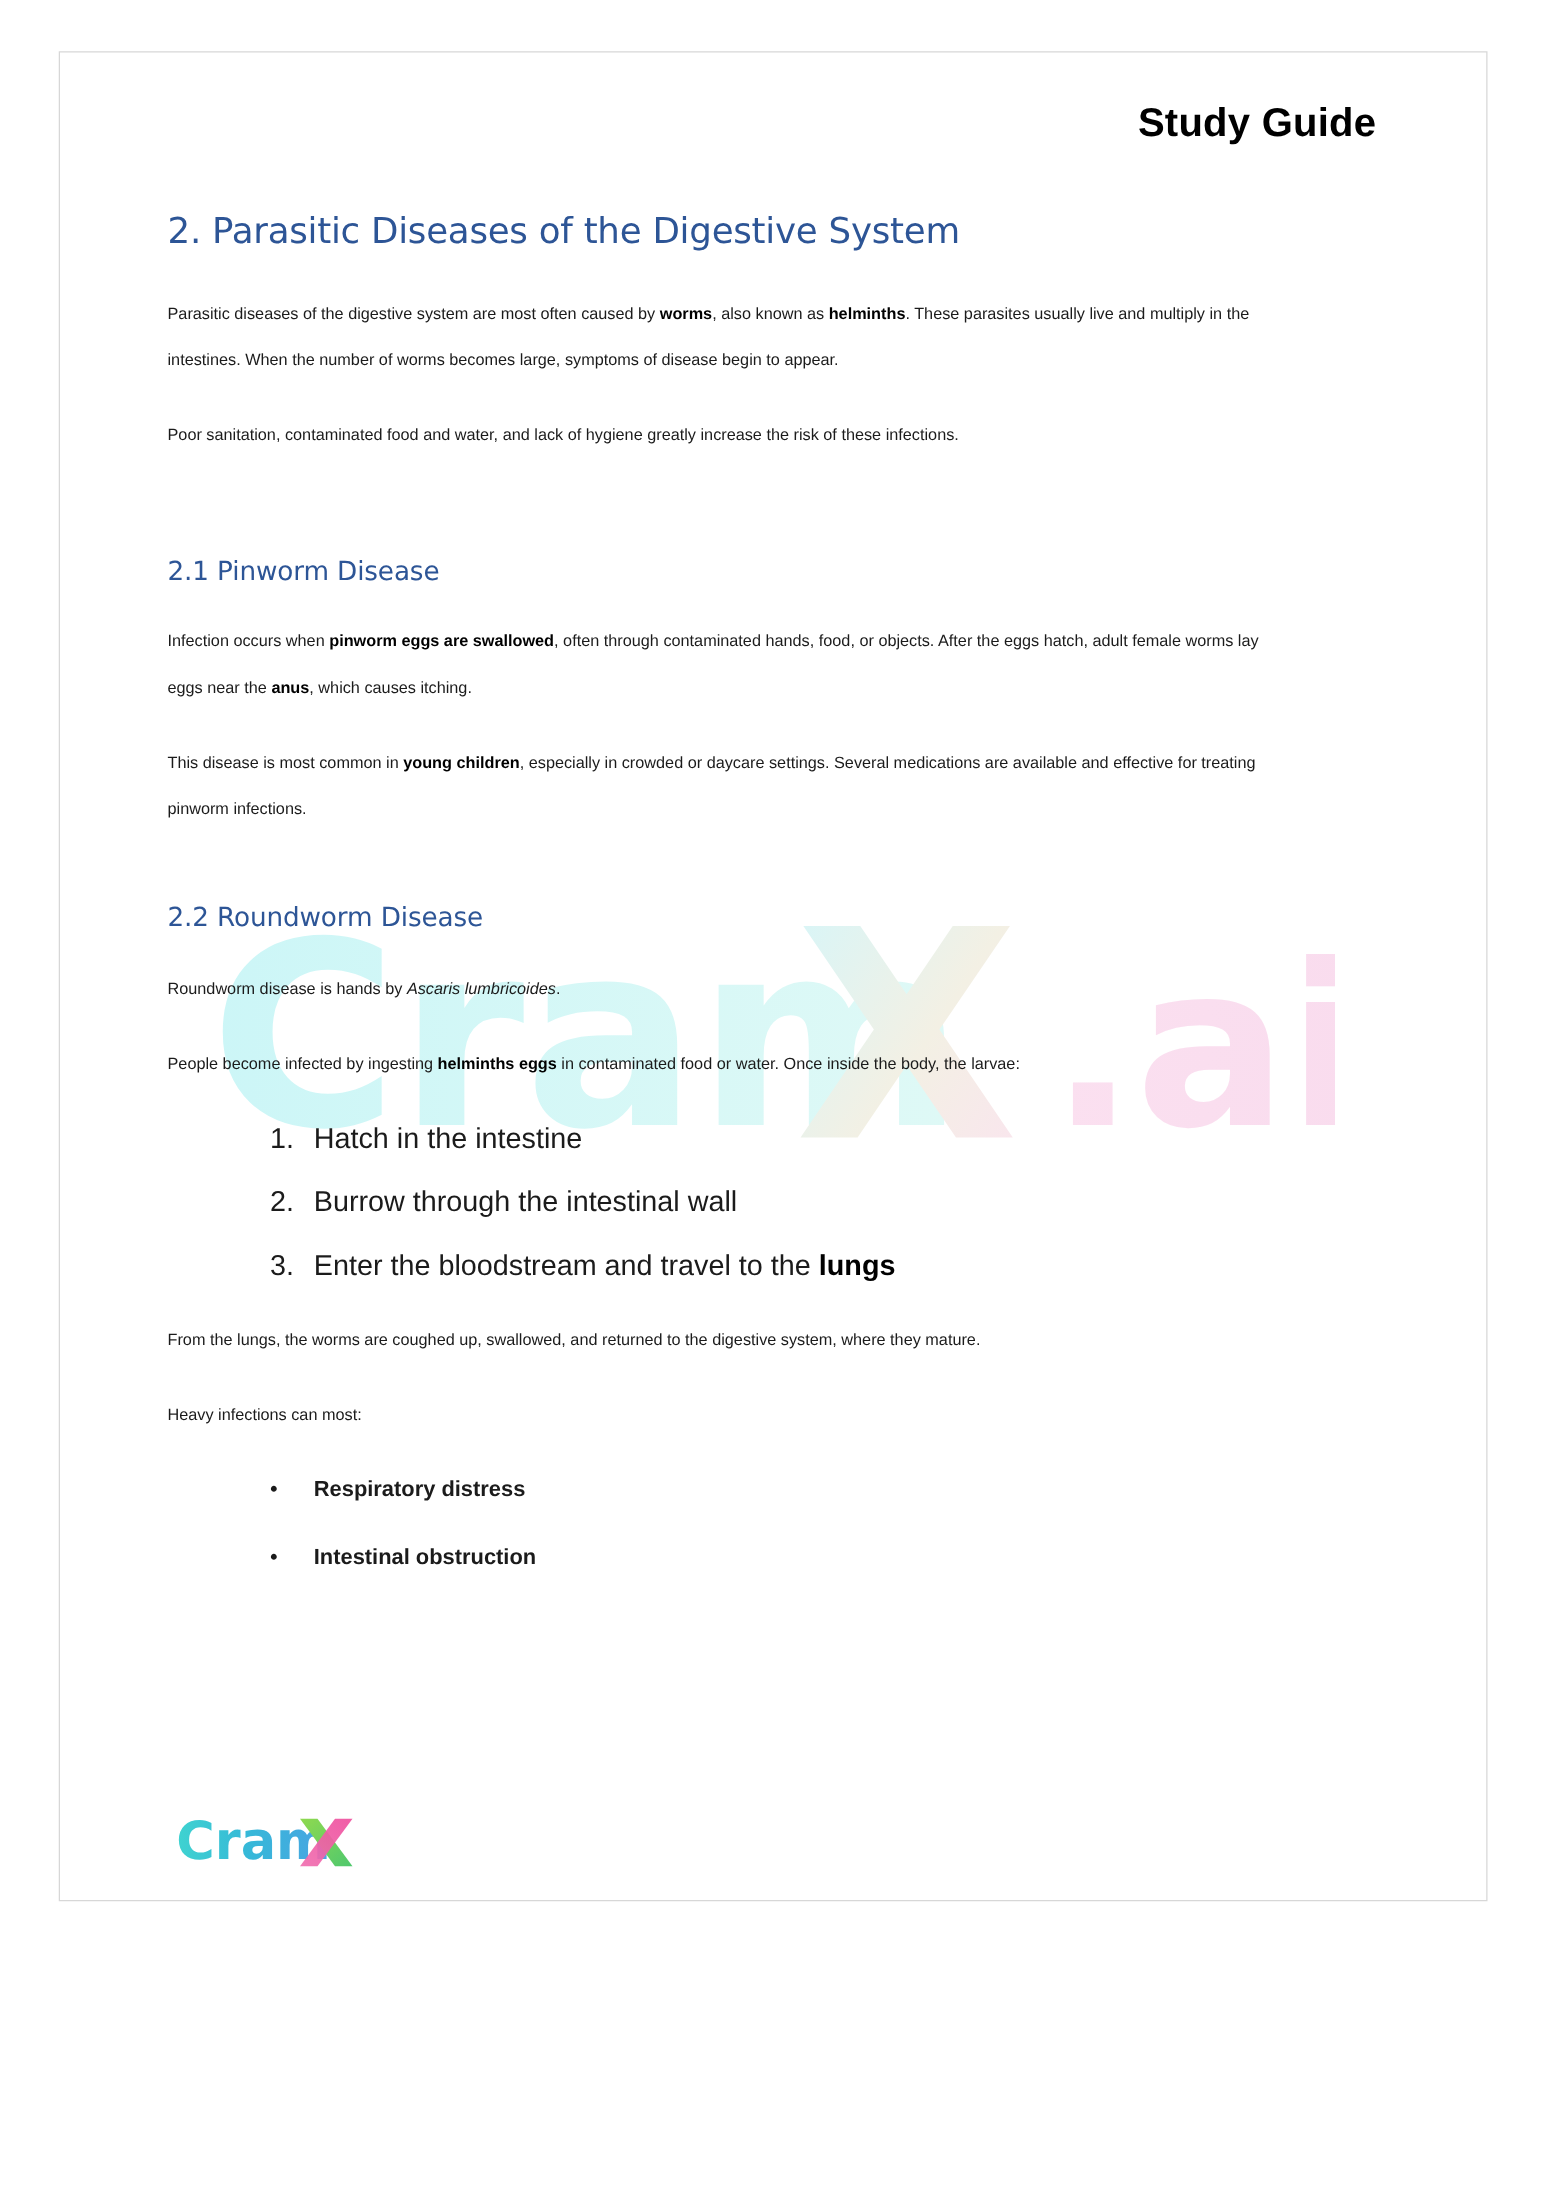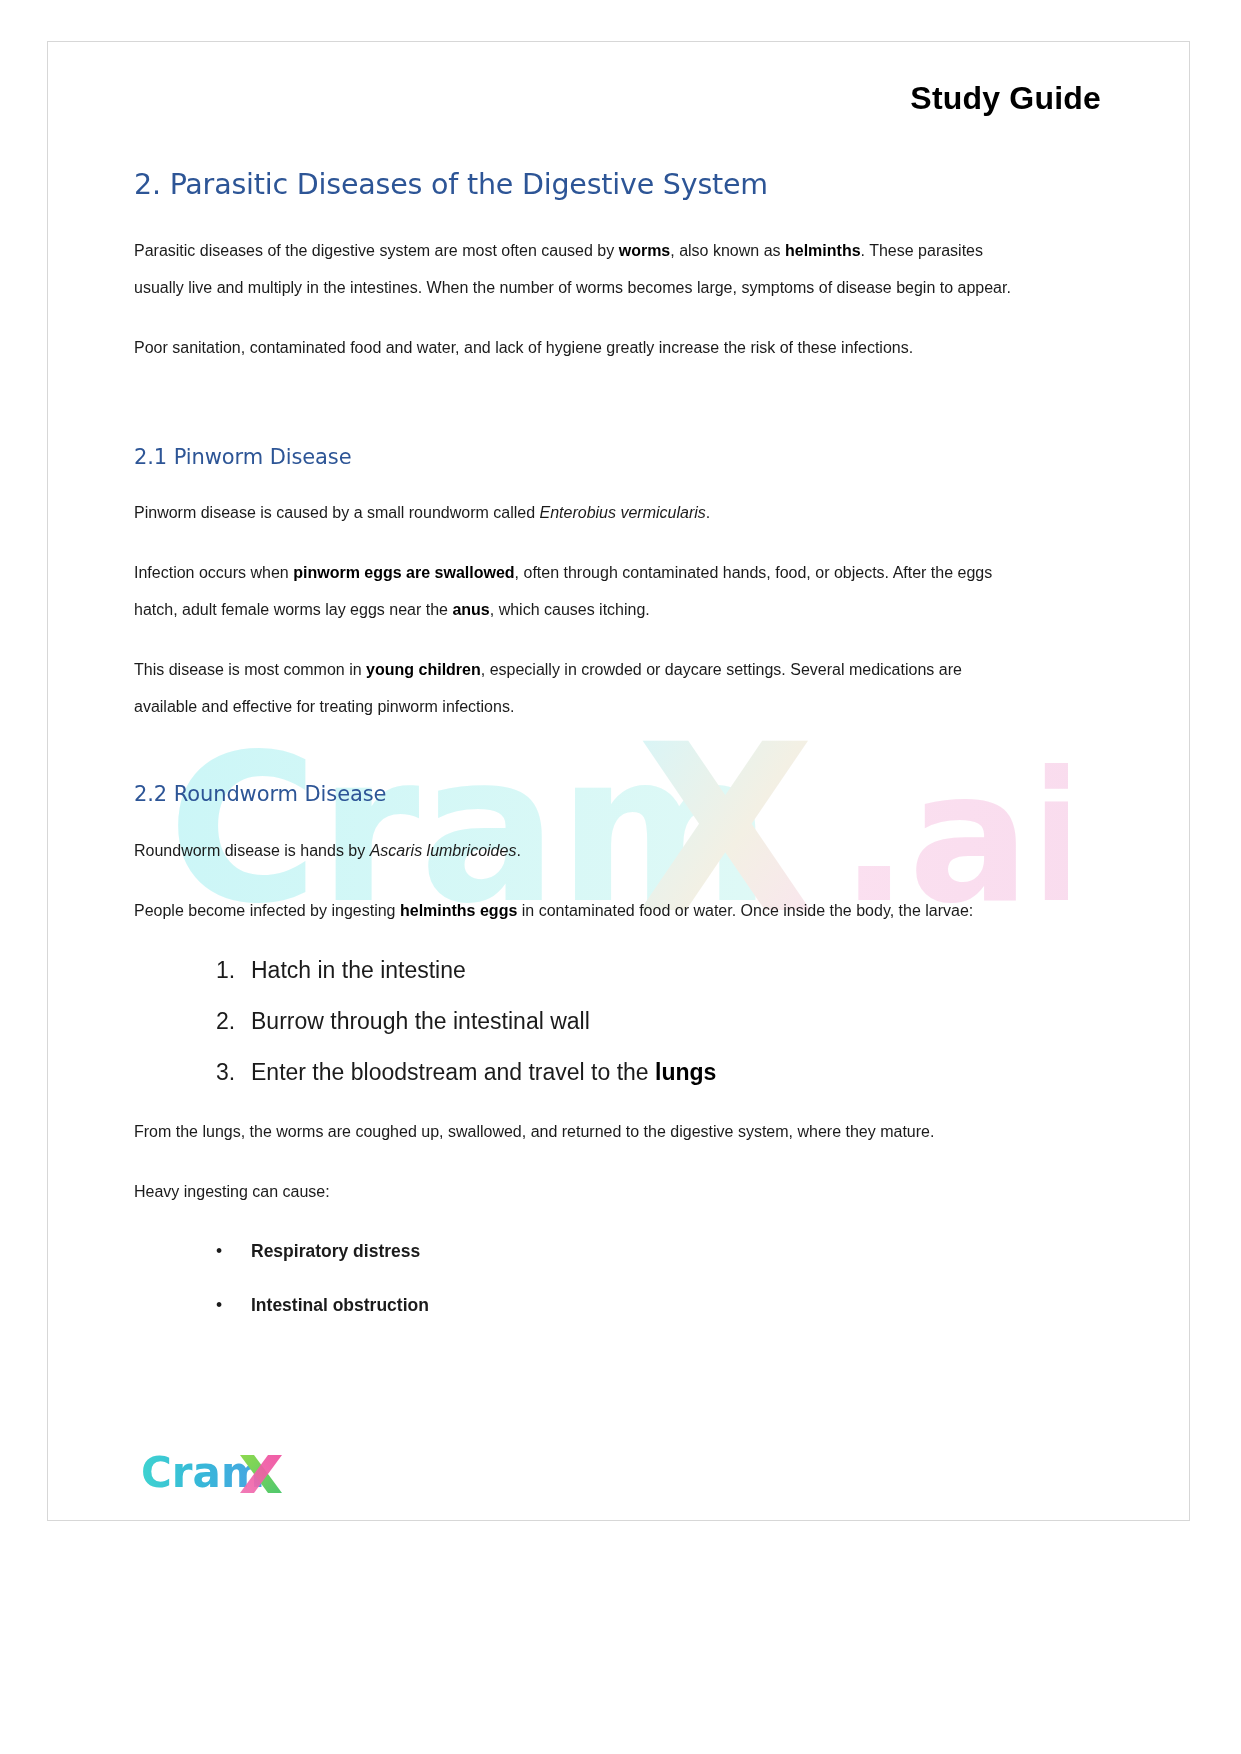--- a/index.html
+++ b/index.html
@@ -87,21 +87,21 @@
     font-family: "DejaVu Sans", sans-serif;
     font-size: 21px;
     font-weight: normal;
     color: #2d5596;
     margin: 0 0 24px 0;
     letter-spacing: -0.1px;
     line-height: 1.2;
   }
 
   p.para {
-    font-size: 16px;
+    font-size: 13px;
     line-height: 37px;
     color: #1b1b1b;
     margin: 0 0 23px 0;
     text-align: left;
   }
 
   p.para b, li b { font-weight: bold; color: #000; }
   p.para i, li i { font-style: italic; }
 
   ol.numlist {
@@ -187,38 +187,37 @@
     <h1 class="sec">2. Parasitic Diseases of the Digestive System</h1>
 
     <div>
       <p class="para"><span>Parasitic diseases of the digestive system are most often caused by </span><b>worms</b><span>, also known as </span><b>helminths</b><span>. These parasites usually live and multiply in the intestines. When the number of worms becomes large, symptoms of disease begin to appear.</span></p>
       <p class="para"><span>Poor sanitation, contaminated food and water, and lack of hygiene greatly increase the risk of these infections.</span></p>
     </div>
 
     <div class="spacer-lg"></div>
 
     <h2 class="subsec">2.1 Pinworm Disease</h2>
-    <p class="para"><span>Pinworm disease is caused by a small roundworm called </span><i>Enterobius vermicularis</i><span>.</span></p>
     <p class="para"><span>Infection occurs when </span><b>pinworm eggs are swallowed</b><span>, often through contaminated hands, food, or objects. After the eggs hatch, adult female worms lay eggs near the </span><b>anus</b><span>, which causes itching.</span></p>
     <p class="para"><span>This disease is most common in </span><b>young children</b><span>, especially in crowded or daycare settings. Several medications are available and effective for treating pinworm infections.</span></p>
 
     <div style="height:34px"></div>
 
     <h2 class="subsec">2.2 Roundworm Disease</h2>
     <p class="para"><span>Roundworm disease is hands by </span><i>Ascaris lumbricoides</i><span>.</span></p>
     <p class="para"><span>People become infected by ingesting </span><b>helminths eggs</b><span> in contaminated food or water. Once inside the body, the larvae:</span></p>
 
     <ol class="numlist">
         <li><span>Hatch in the intestine</span></li>
         <li><span>Burrow through the intestinal wall</span></li>
         <li><span>Enter the bloodstream and travel to the </span><b>lungs</b></li>
       </ol>
 
     <p class="para"><span>From the lungs, the worms are coughed up, swallowed, and returned to the digestive system, where they mature.</span></p>
-    <p class="para"><span>Heavy ingesting can cause:</span></p>
+    <p class="para"><span>Heavy infections can most:</span></p>
 
     <ul class="bullist">
         <li>Respiratory distress</li>
         <li>Intestinal obstruction</li>
       </ul>
 
   </div>
 
   <div class="footer-logo">
     <svg width="190" height="56" viewBox="0 0 190 56" xmlns="http://www.w3.org/2000/svg">

